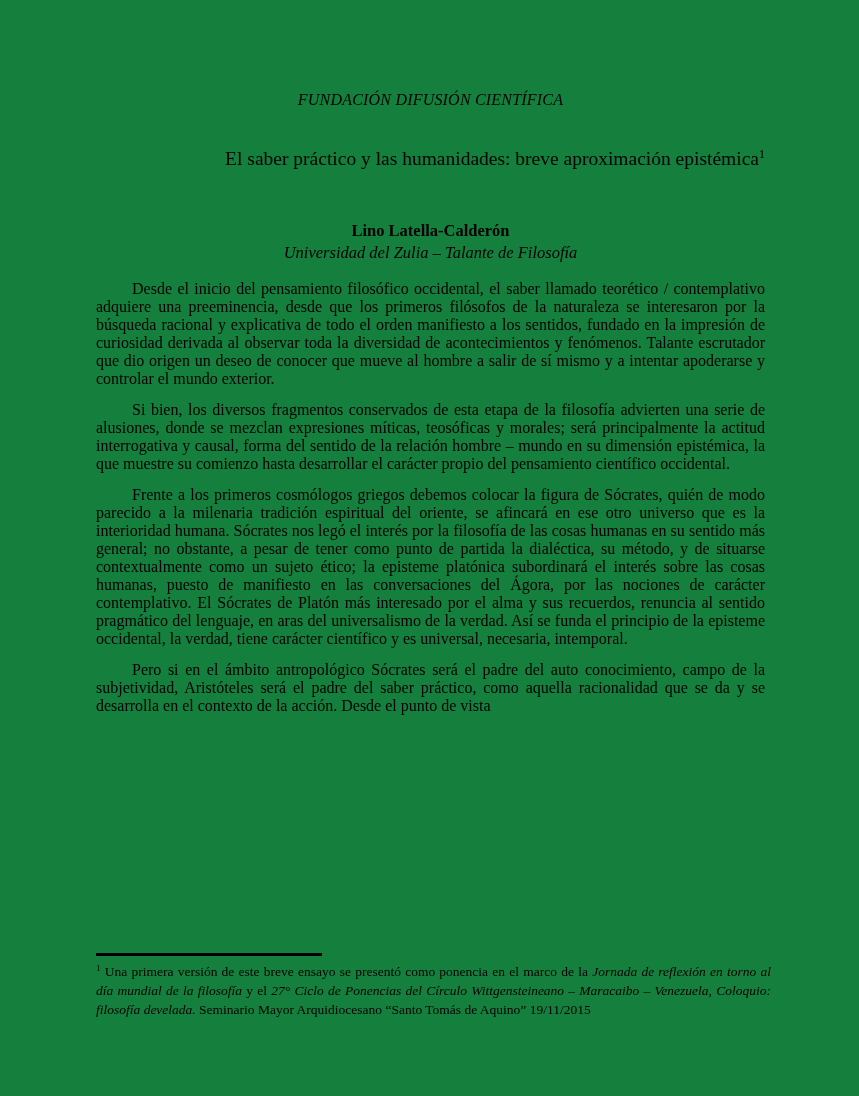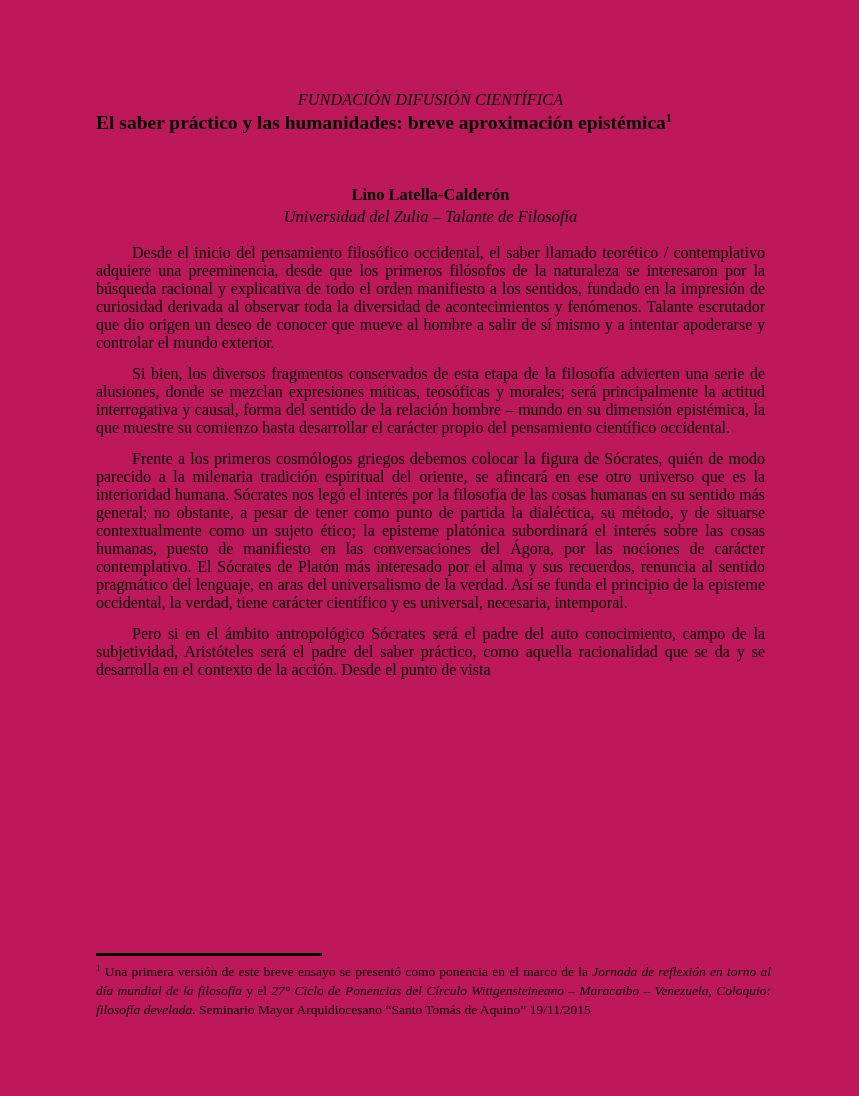--- a/index.html
+++ b/index.html
@@ -1,38 +1,39 @@
 <!DOCTYPE html>
 <html><head>
 <meta charset="utf-8">
 <style>
   html, body { margin: 0; padding: 0; background: #ffffff; }
   .page {
     position: relative;
     width: 859px;
     height: 1096px;
     margin: 0 auto;
-    background: #be185d;
+    background: #15803d;
     color: #000000;
     font-family: "Liberation Serif", serif;
     box-sizing: border-box;
     padding: 0 94px 0 96px;
     overflow: hidden;
   }
   .institution {
     padding-top: 90px;
     text-align: center;
     font-style: italic;
     font-size: 16px;
     line-height: 20px;
     letter-spacing: 0.2px;
   }
   .doc-title {
-    text-align: left;
-    font-weight: bold;
+    margin-top: 36px;
+    text-align: right;
+    font-weight: normal;
     font-size: 19.5px;
     line-height: 26px;
   }
   .doc-title sup { font-size: 12px; vertical-align: super; line-height: 0; }
   .author-block {
     margin-top: 48px;
     text-align: center;
     font-size: 16.5px;
     line-height: 22px;
   }

